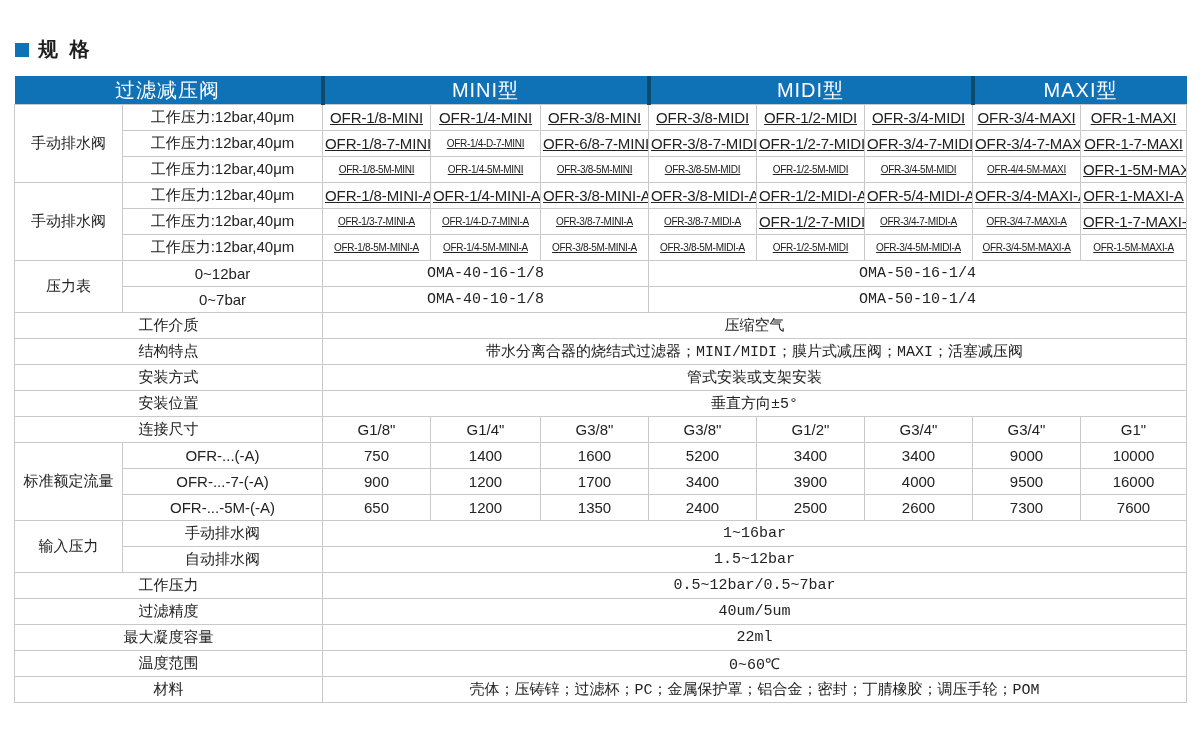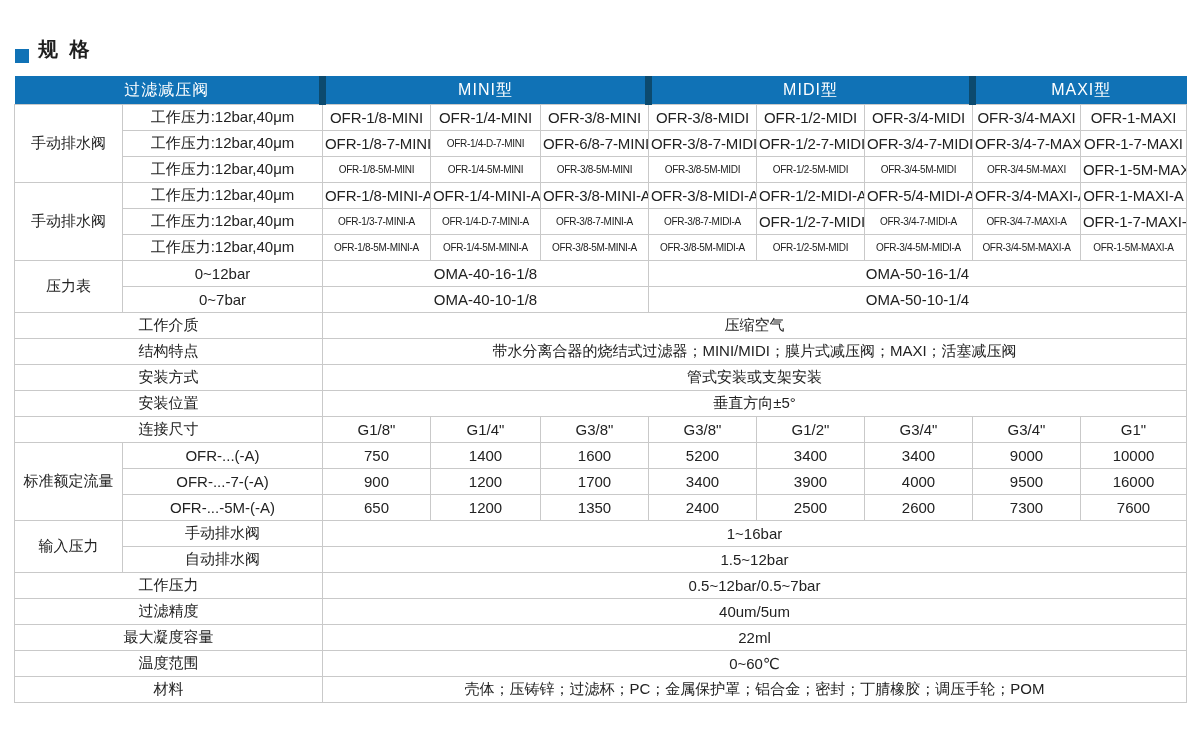--- a/index.html
+++ b/index.html
@@ -1,44 +1,44 @@
 <!DOCTYPE html>
 <html><head>
 <meta charset="utf-8">
 <style>
   html,body{margin:0;padding:0;}
   body{
     width:1200px;height:738px;background:#ffffff;
     font-family:"Liberation Sans","DejaVu Sans",sans-serif;
     color:#1a1a1a;overflow:hidden;
   }
-  .title-row{display:flex;align-items:flex-end;gap:9px;margin:36px 0 13px 15px;}
+  .title-row{display:flex;align-items:center;gap:9px;margin:36px 0 13px 15px;}
   .title-sq{width:14px;height:14px;background:#1072b6;}
   .title-text{font-size:20px;font-weight:bold;color:#1f1f1f;letter-spacing:3px;}
 
   table.spec{
     border-collapse:collapse;table-layout:fixed;
     margin-left:14px;width:1172px;
   }
   table.spec th{
     background:#1072b6;color:#ffffff;font-weight:normal;
-    font-size:16px;height:28px;padding:0;letter-spacing:1px;
-  }
-  table.spec th + th{border-left:7px solid #0c4a6e;margin-left:44px;}
+    font-size:20px;height:28px;padding:0;letter-spacing:1px;
+  }
+  table.spec th + th{border-left:4px solid #0c4a6e;margin-left:44px;}
   table.spec td{
     border:1px solid #c9c9c9;text-align:center;vertical-align:middle;
     height:25px;padding:0 2px;white-space:nowrap;overflow:hidden;
     font-size:15px;color:#222222;
   }
   td.lbl, td.lbl2{font-size:15px;color:#333333;}
   td.sub{font-size:15px;color:#333333;margin-left:21px;}
-  td.model{font-size:13px;letter-spacing:-0.1px;}
+  td.model{font-size:13px;letter-spacing:-0.1px;text-decoration:underline;}
   td.model.tight{font-size:10px;letter-spacing:-0.3px;}
   td.num{font-size:15px;}
-  td.val{font-size:15px;}
+  td.val{font-size:15px;font-family:Liberation Mono, monospace;}
 </style>
 </head>
 <body>
 
 <div class="title-row">
   <span class="title-sq"></span>
   <span class="title-text">规 格</span>
 </div>
 
 <table class="spec">
@@ -87,21 +87,21 @@
         <td class="model">OFR-1-7-MAXI</td>
       </tr>
       <tr>
         <td class="sub">工作压力:12bar,40μm</td>
         <td class="model tight">OFR-1/8-5M-MINI</td>
         <td class="model tight">OFR-1/4-5M-MINI</td>
         <td class="model tight">OFR-3/8-5M-MINI</td>
         <td class="model tight">OFR-3/8-5M-MIDI</td>
         <td class="model tight">OFR-1/2-5M-MIDI</td>
         <td class="model tight">OFR-3/4-5M-MIDI</td>
-        <td class="model tight">OFR-3/4-5M-MAXI</td>
+        <td class="model tight">OFR-4/4-5M-MAXI</td>
         <td class="model">OFR-1-5M-MAXI</td>
       </tr>
       <tr>
         <td rowspan="3" class="lbl">手动排水阀</td>
         <td class="sub">工作压力:12bar,40μm</td>
         <td class="model">OFR-1/8-MINI-A</td>
         <td class="model">OFR-1/4-MINI-A</td>
         <td class="model">OFR-3/8-MINI-A</td>
         <td class="model">OFR-3/8-MIDI-A</td>
         <td class="model">OFR-1/2-MIDI-A</td>

